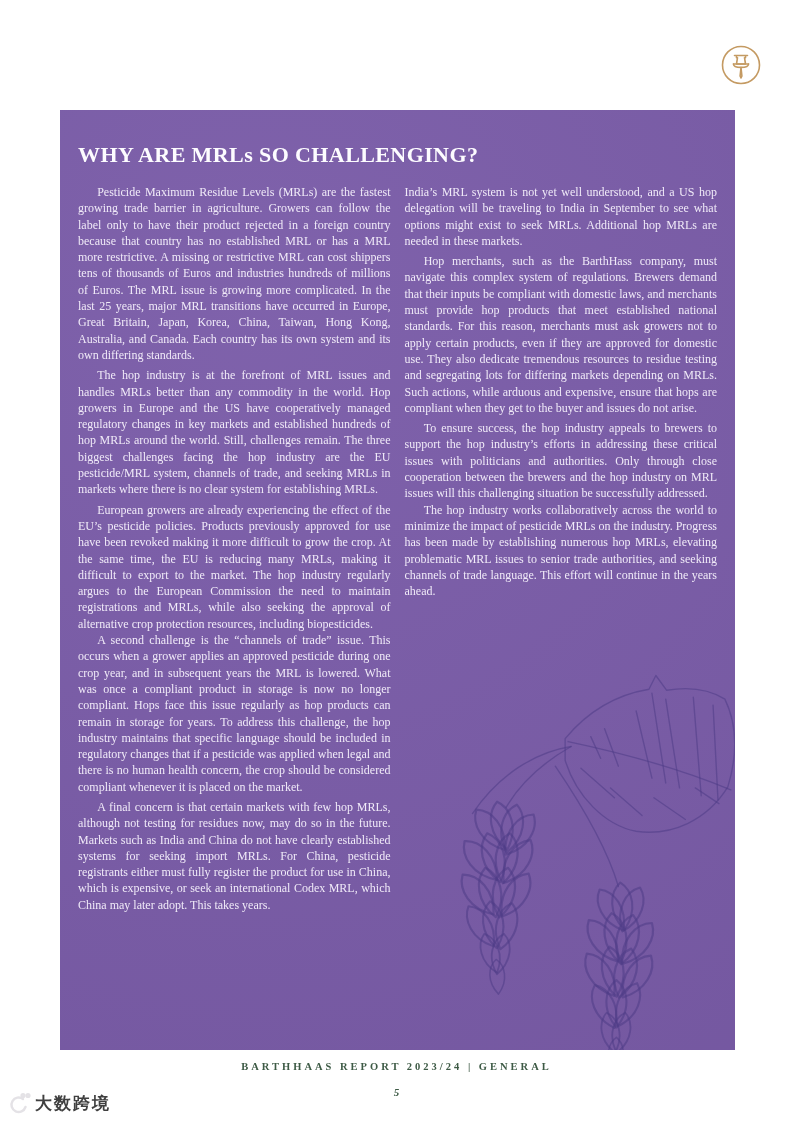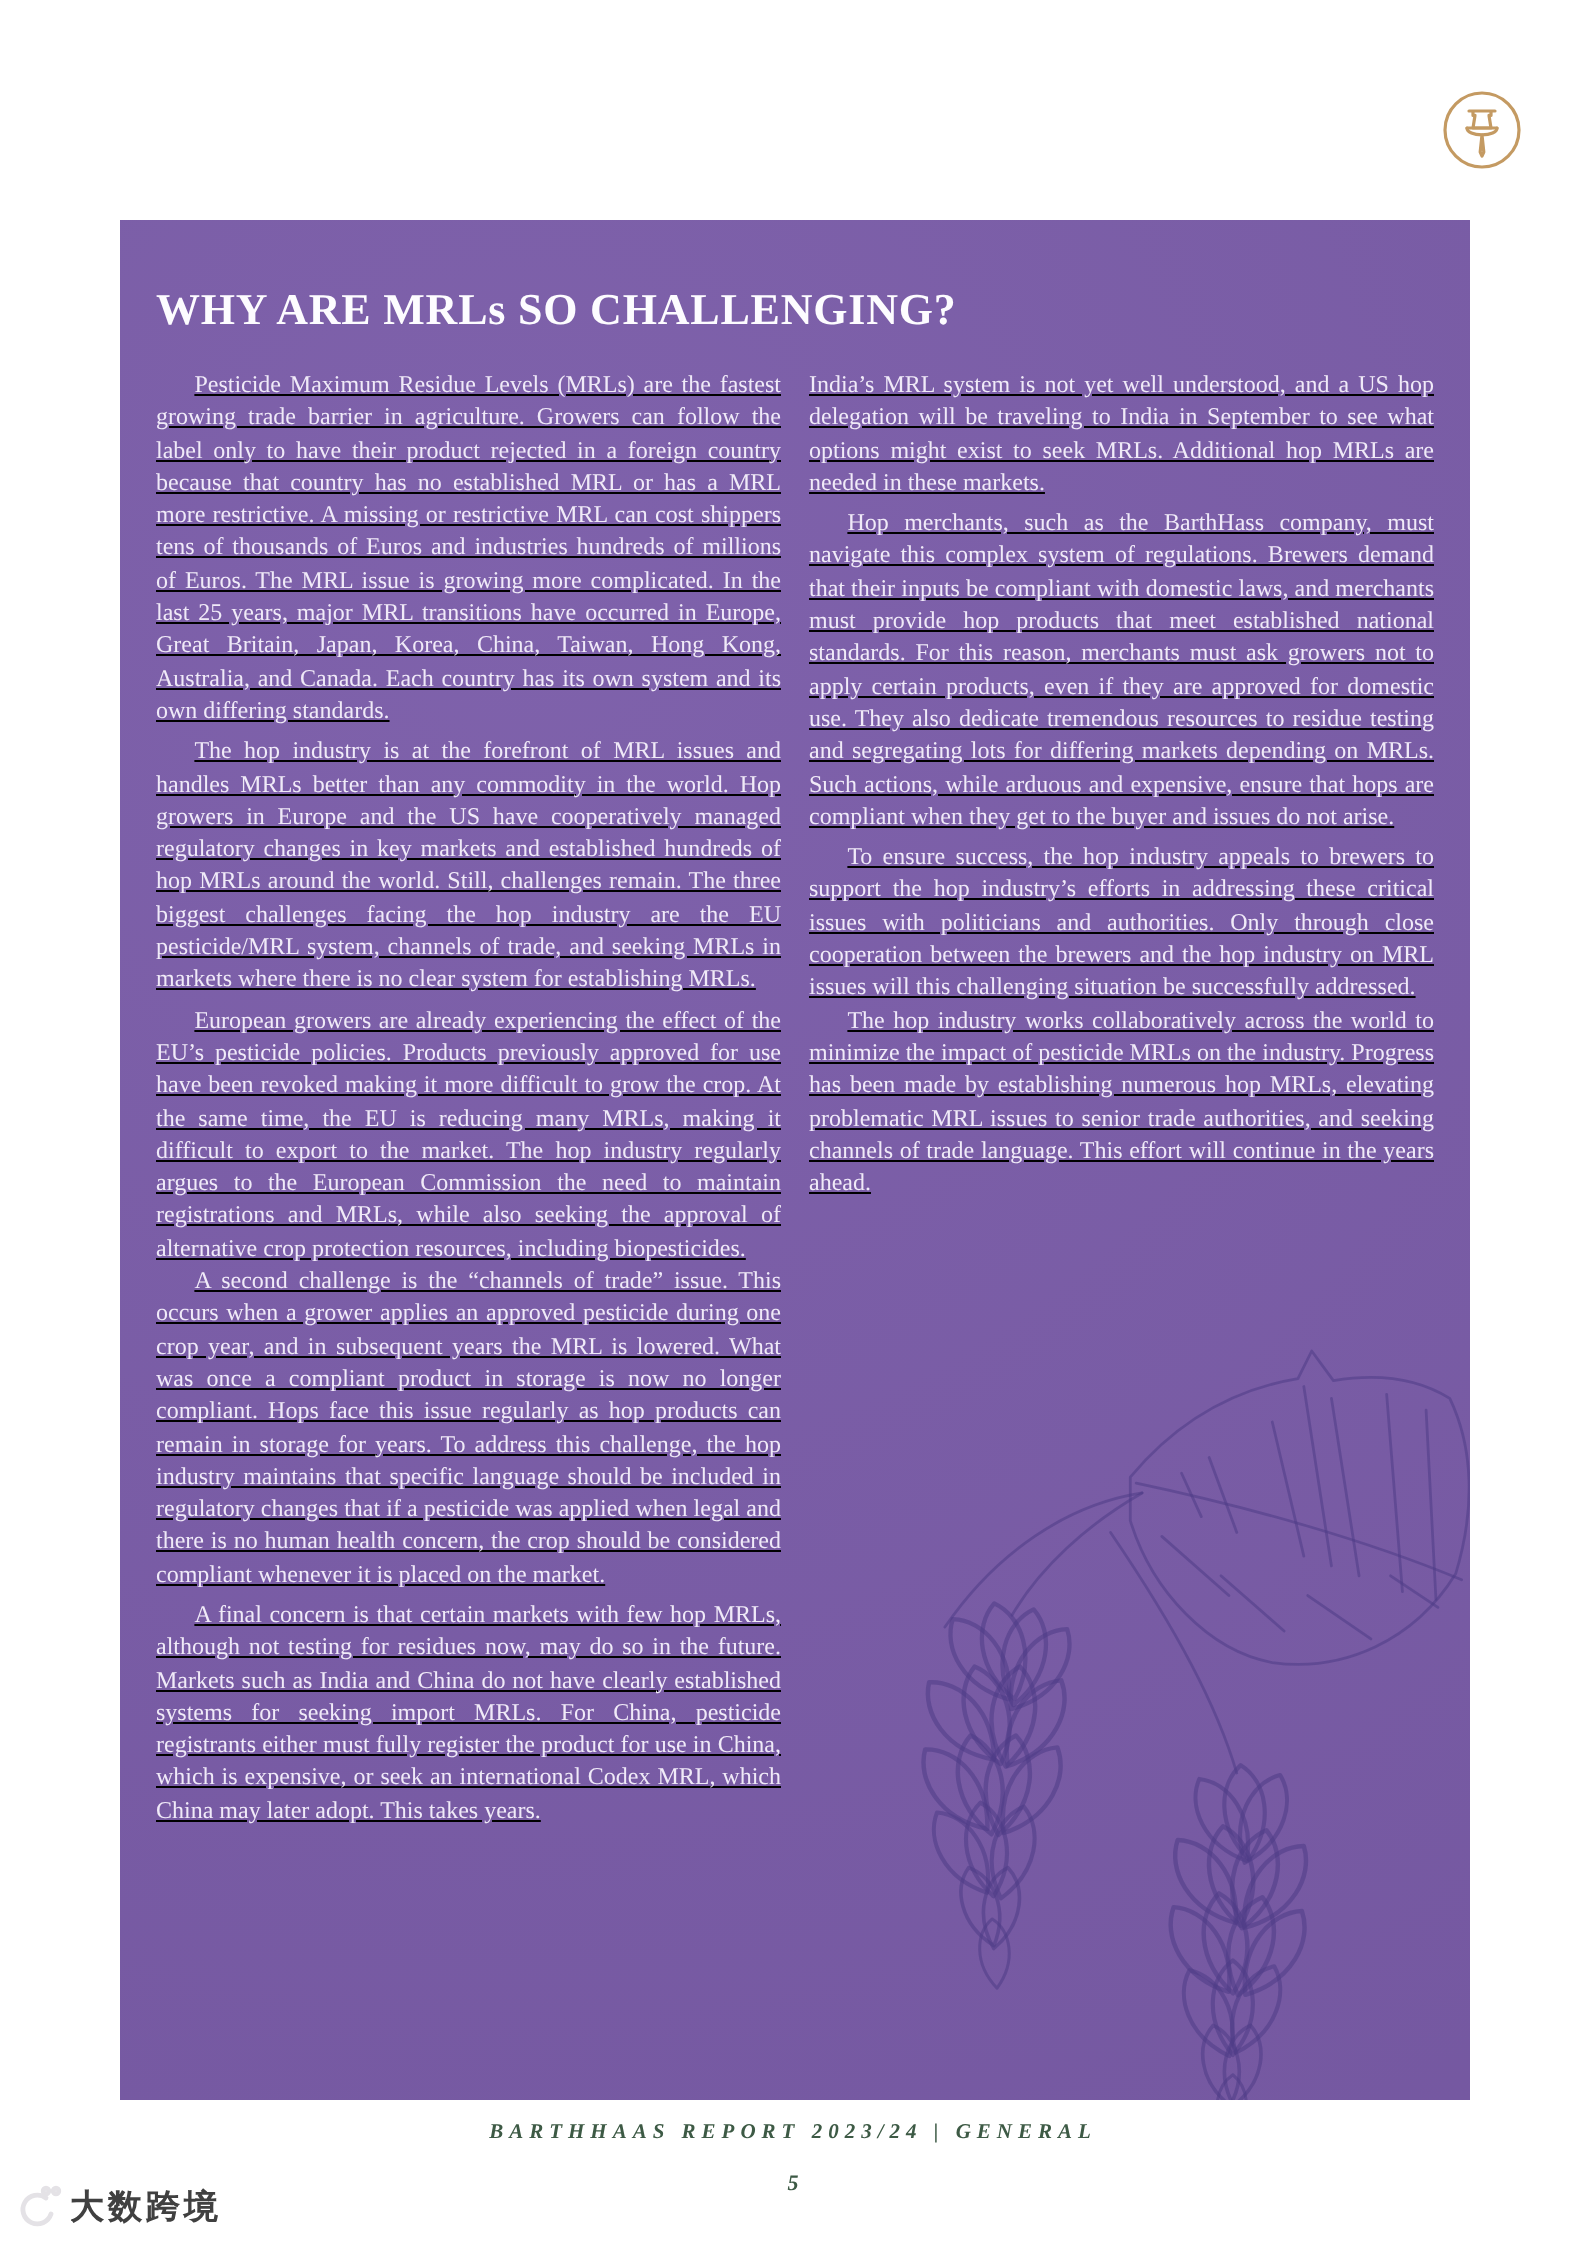--- a/index.html
+++ b/index.html
@@ -40,21 +40,21 @@
     color: #f4effa;
     font-style: italic;
     font-size: 12.6px;
     margin-bottom: 34px;
   }
 
   .columns {
     display: flex;
     gap: 14px;
   }
-  .col { flex: 1; min-width: 0; text-decoration: underline; }
+  .col { flex: 1; min-width: 0; }
 
   .para {
     color: #f0eaf8;
     font-size: 12px;
     line-height: 16.3px;
     text-align: justify;
     text-indent: 1.6em;
   }
   .para.gap { margin-top: 4px; }
   .para.noindent { text-indent: 0; }
@@ -75,21 +75,20 @@
     stroke-linejoin: round;
   }
 
   
   .footer-label {
     position: absolute;
     left: 0; right: 0;
     top: 1061px;
     text-align: center;
     color: #3d5a45;
-    font-style: italic;
     font-weight: bold;
     font-size: 10.5px;
     letter-spacing: 3px;
   }
   .page-number {
     position: absolute;
     left: 0; right: 0;
     top: 1086px;
     text-align: center;
     color: #3d5a45;

